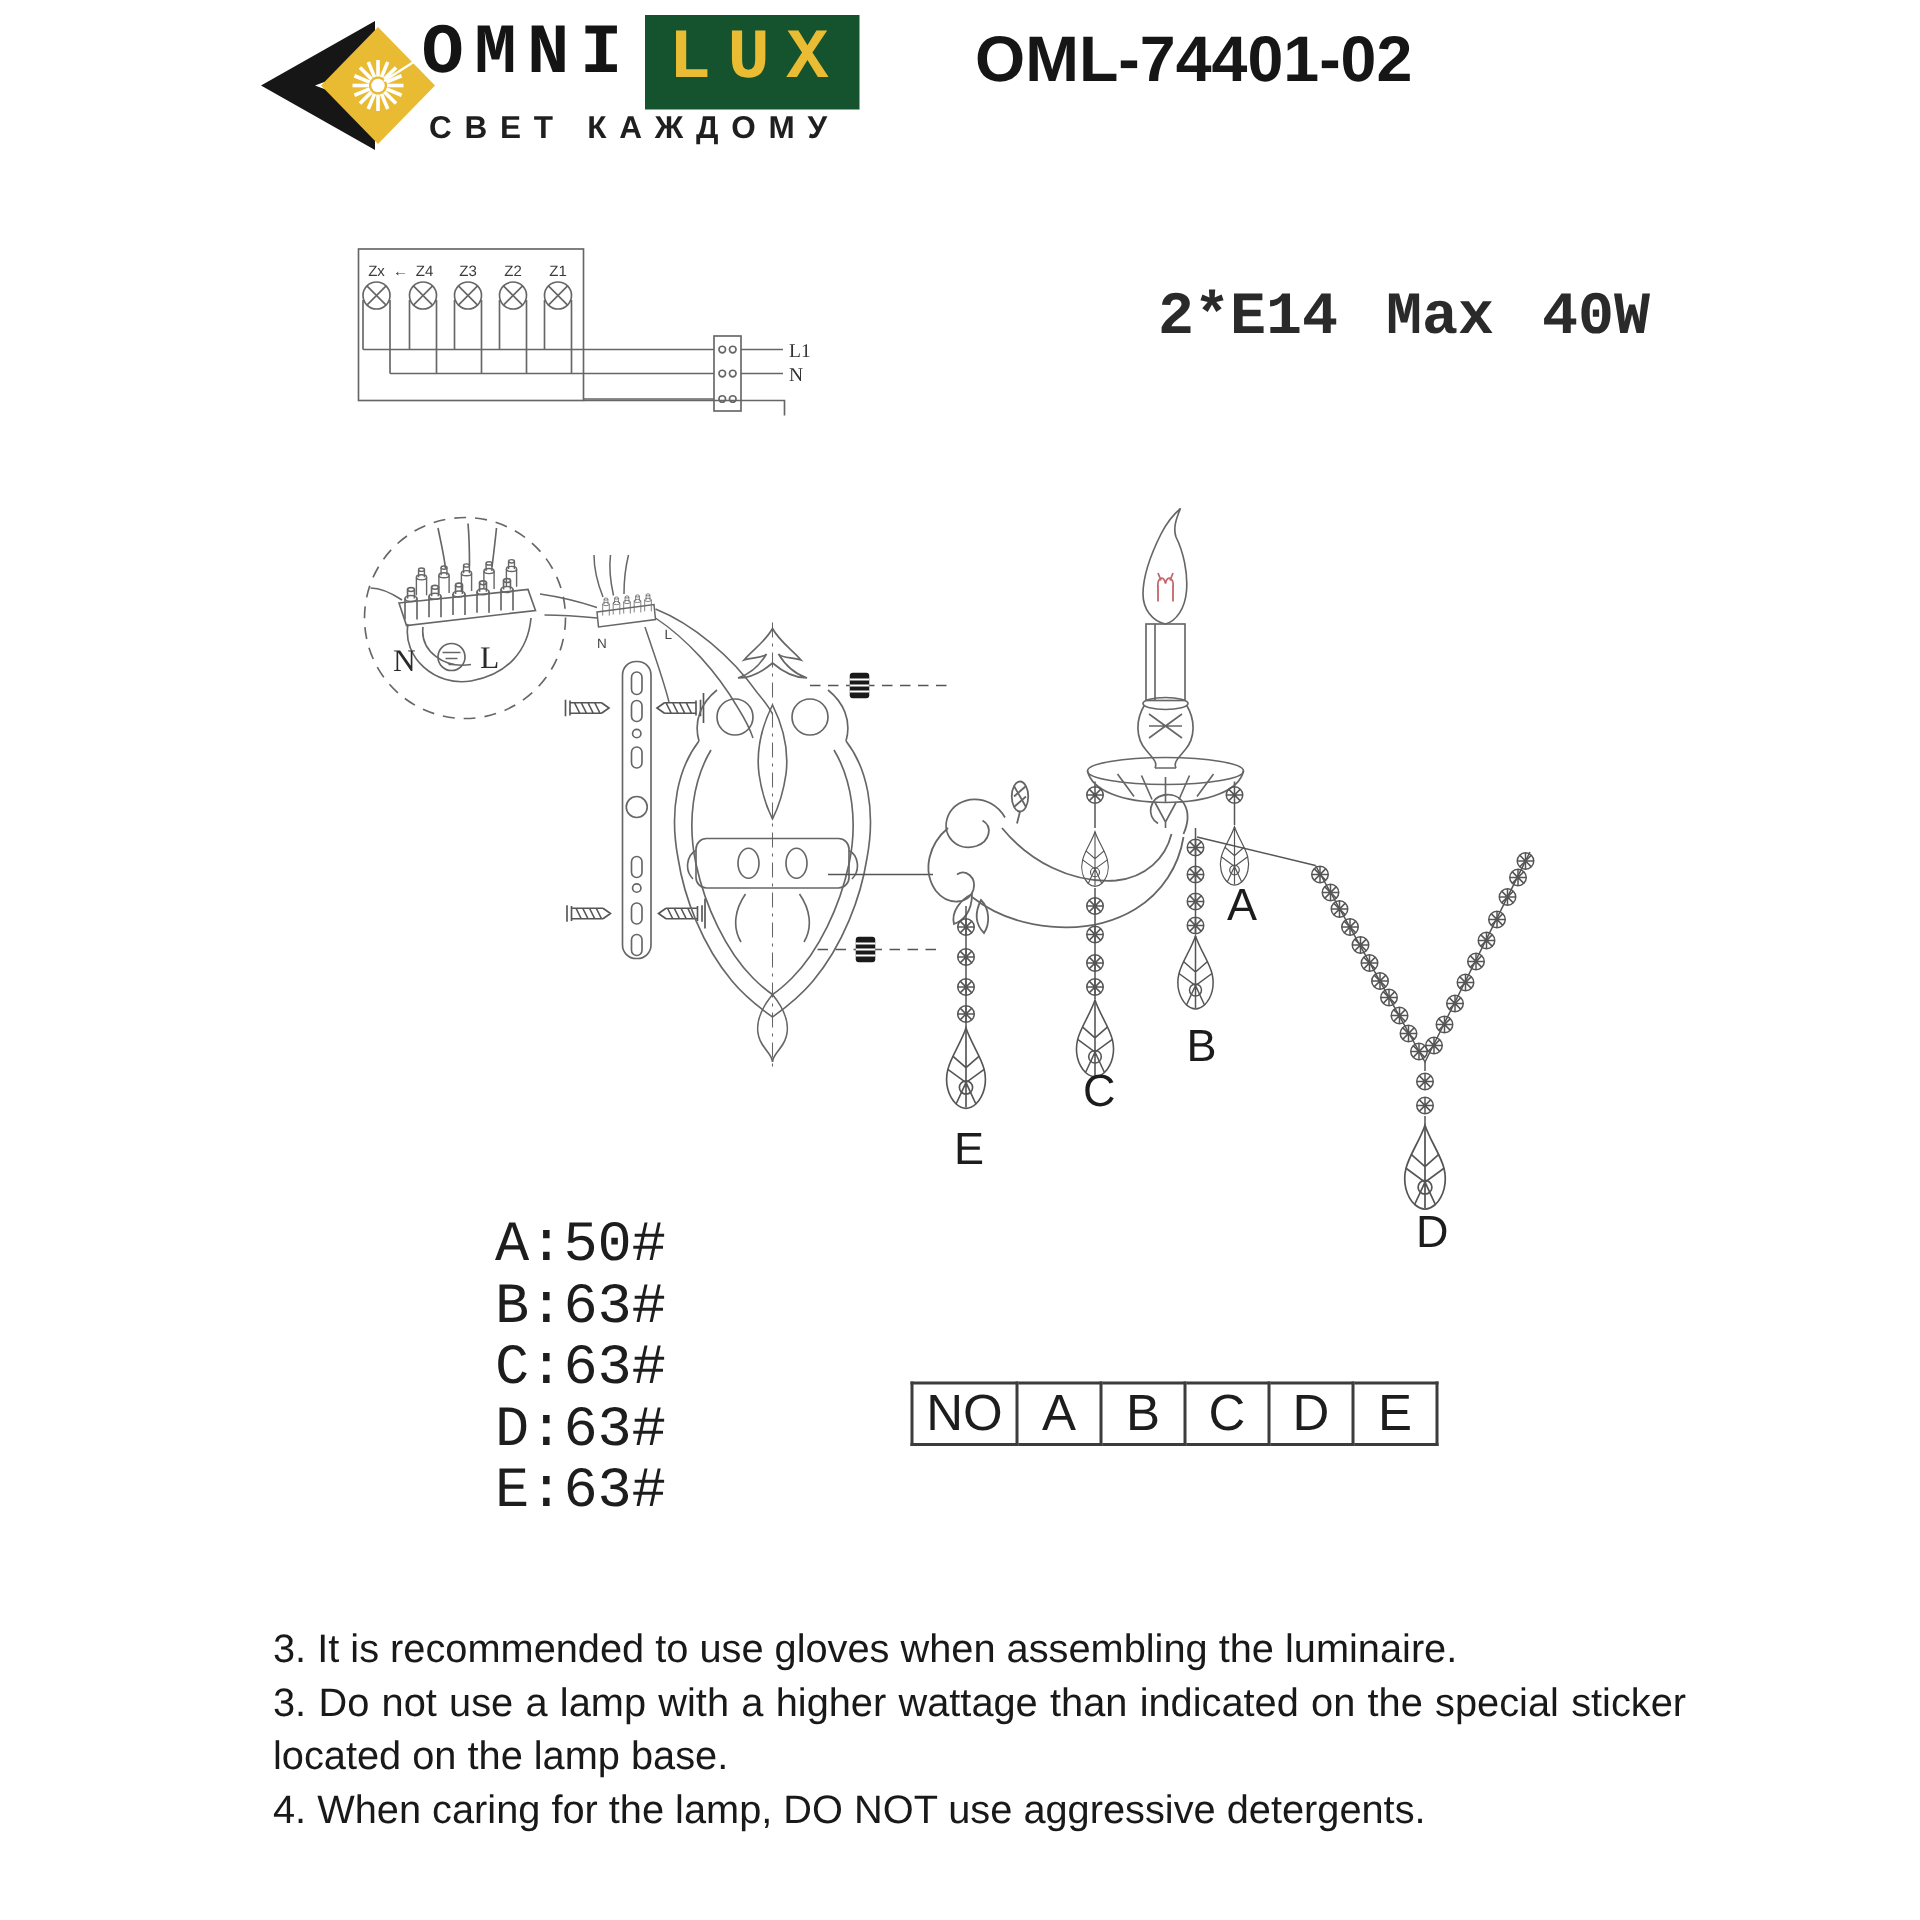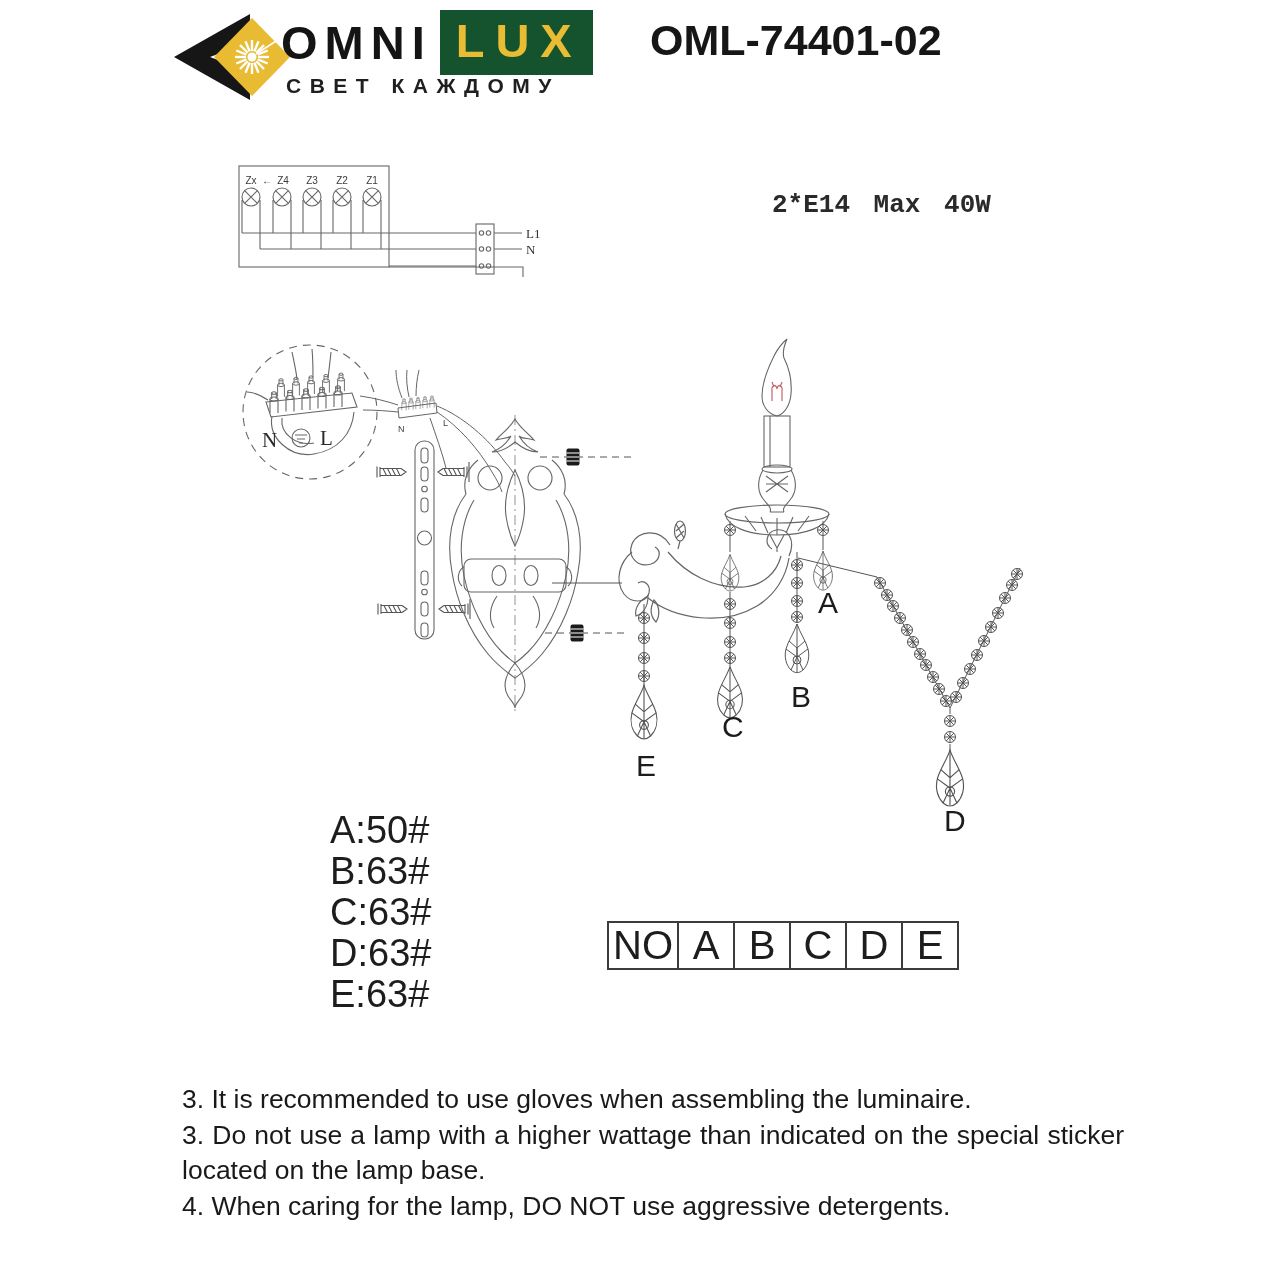--- a/index.html
+++ b/index.html
@@ -1,35 +1,35 @@
 <!DOCTYPE html>
 <html><head>
 <meta charset="utf-8">
 <style>
   html,body{margin:0;padding:0;background:#fff;}
   .sheet{position:relative;width:1280px;height:1280px;background:#ffffff;overflow:hidden;
          font-family:"Liberation Sans",sans-serif;color:#1c1c1c;}
   .abs{position:absolute;}
   
   .logo-mark{left:168px;top:6px;}
-  .logo-words{left:281px;top:10px;display:flex;align-items:center;}
+  .logo-words{left:281px;top:10px;display:flex;align-items:flex-start;font-family:Liberation Mono, monospace;}
   .word-omni{font-size:47px;font-weight:700;letter-spacing:7px;color:#141414;}
   .word-lux{display:inline-block;margin-left:8px;background:#14532d;color:#e9bc33;
             font-size:47px;font-weight:700;letter-spacing:11px;padding:3px 10px 7px 16px;}
   .tagline{left:286px;top:74px;font-size:21px;font-weight:600;letter-spacing:8.5px;color:#1f1f1f;}
   .model{left:650px;top:16px;font-size:43px;font-weight:700;color:#161616;}
   
-  .spec{left:772px;top:190px;font-family:"Liberation Mono",monospace;font-size:26px;
+  .spec{left:772px;top:190px;font-family:"Liberation Mono",monospace;font-size:40px;
         font-weight:700;word-spacing:8px;color:#2a2a2a;}
   
-  .parts-list{left:330px;top:810px;font-family:Liberation Sans, sans-serif;font-size:38px;
+  .parts-list{left:330px;top:810px;font-family:Liberation Mono, monospace;font-size:38px;
               color:#1d1d1d;}
   .parts-list div{height:41px;line-height:41px;}
   
-  .pcs-table{left:607px;top:921px;border-collapse:collapse;font-size:40px;color:#1d1d1d;}
+  .pcs-table{left:607px;top:921px;border-collapse:collapse;font-size:34px;color:#1d1d1d;}
   .pcs-table td{border:2px solid #3c3c3c;text-align:center;padding:0;}
   .pcs-table .c0{width:68px;}
   .pcs-table .c{width:54px;}
   .pcs-table tr:first-child td{height:36px;}
   .pcs-table tr:last-child td{height:39px;}
   
   .instructions{left:182px;top:1082px;width:942px;font-size:26.5px;line-height:35.5px;
                 color:#191919;}
   .instructions p{margin:0;text-align:justify;}
   svg text{font-family:"Liberation Sans",sans-serif;}

